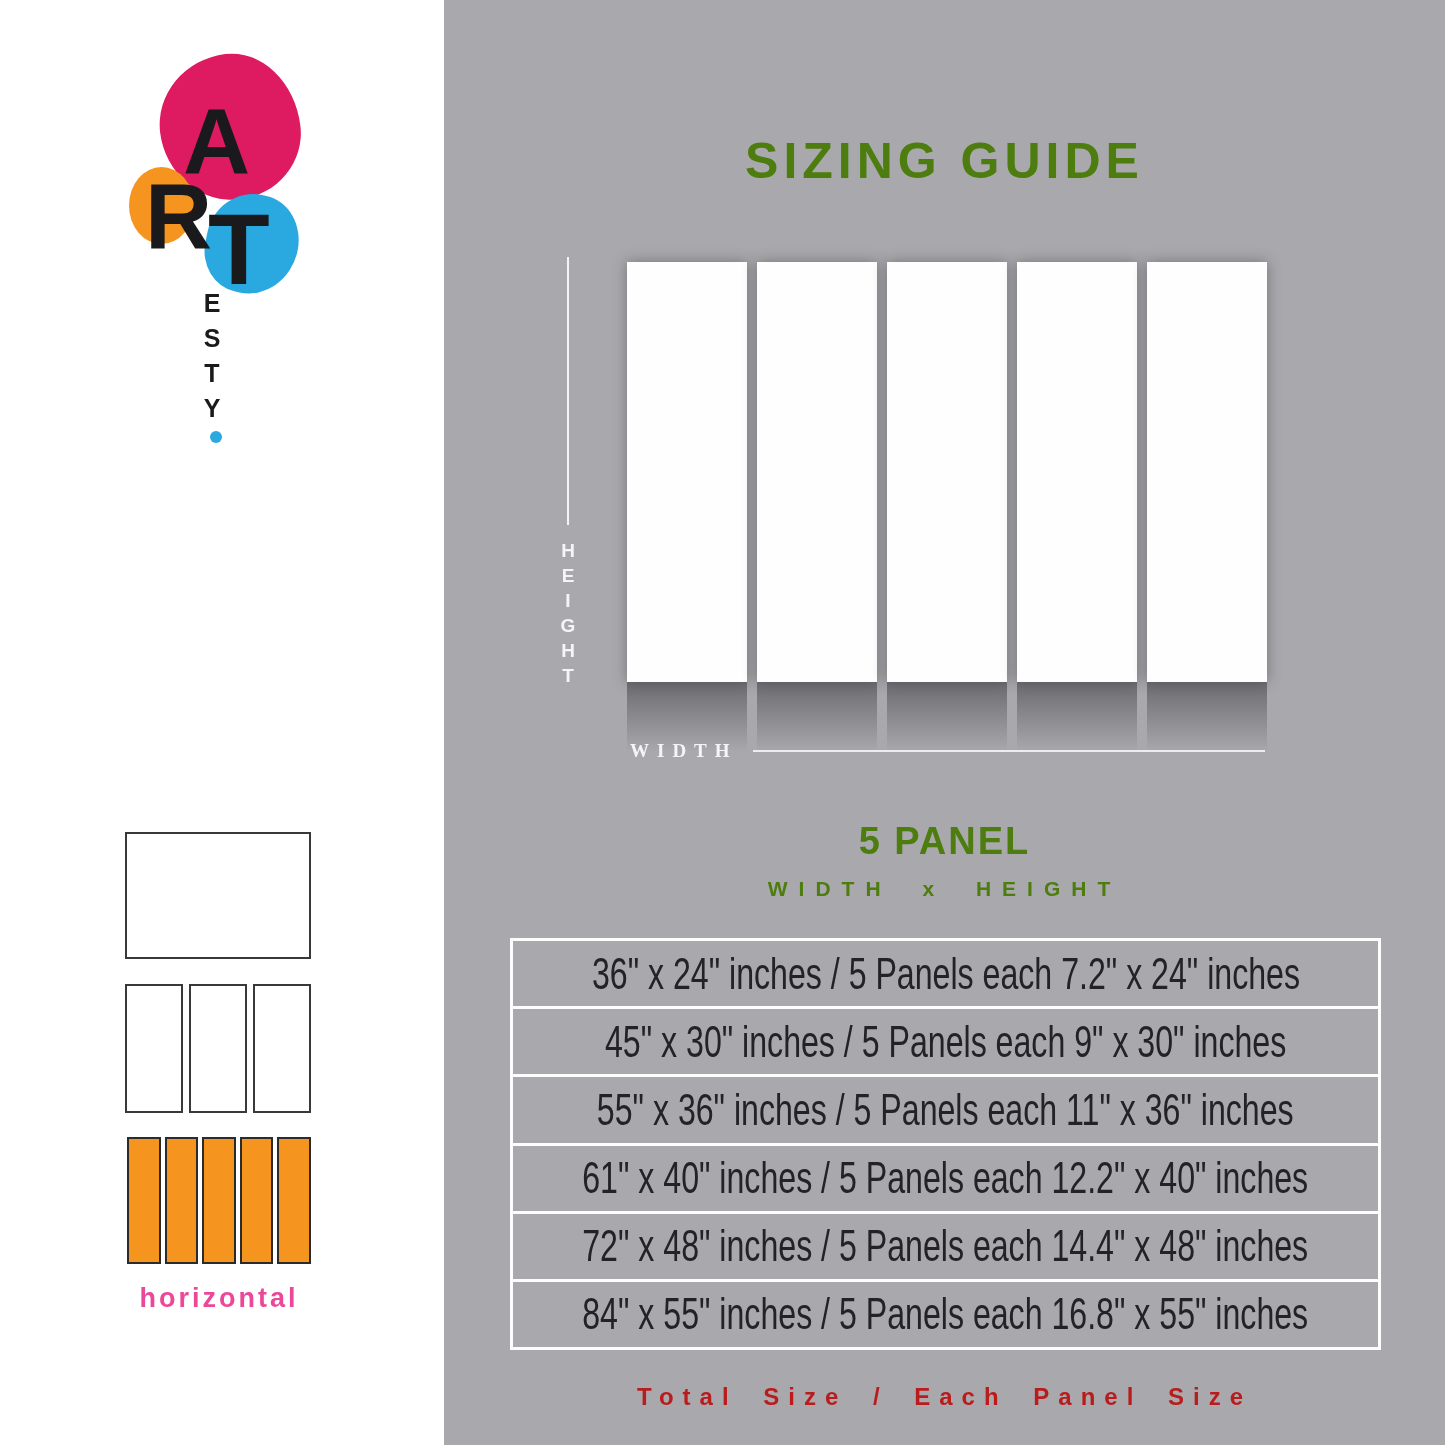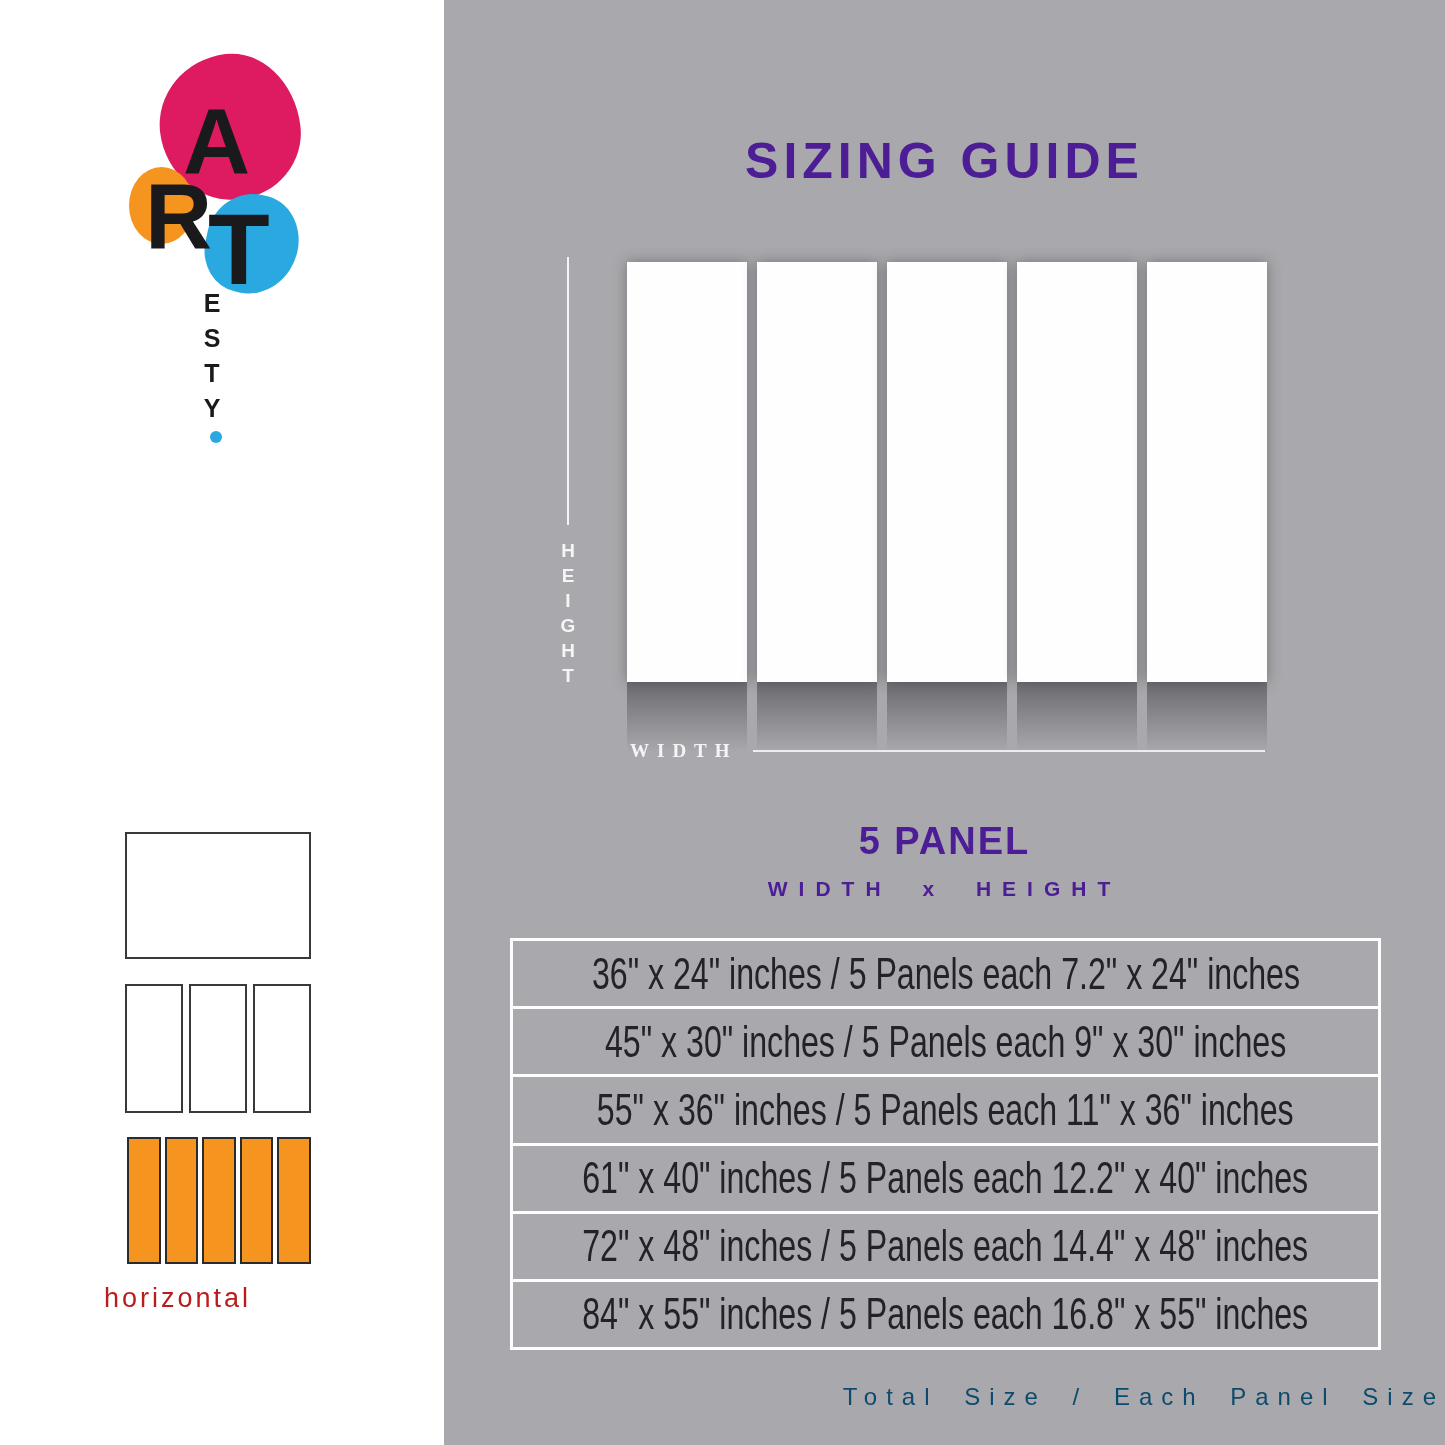--- a/index.html
+++ b/index.html
@@ -28,29 +28,29 @@
   .logo-dot{left:210px;top:431px;width:12px;height:12px;border-radius:50%;background:var(--blue);}
 
   
   .thumb{box-sizing:border-box;}
   .thumb-1{left:125px;top:832px;width:186px;height:127px;border:2px solid #39393b;background:#fff;}
   .thumb-row{display:flex;}
   .thumb-3{left:125px;top:984px;width:186px;height:129px;gap:6px;}
   .thumb-5{left:127px;top:1137px;width:184px;height:127px;gap:4px;}
   .tpanel{flex:1;border:2px solid #39393b;background:#fff;box-sizing:border-box;}
   .tpanel.sel{background:var(--orange);border-color:#2b2b2b;}
-  .orientation-label{left:104px;top:1283px;width:230px;
-    font-size:27px;font-weight:normal;letter-spacing:3px;color:#b91c1c;}
+  .orientation-label{left:104px;top:1283px;width:230px;text-align:center;
+    font-size:27px;font-weight:bold;letter-spacing:3px;color:#ec4899;}
 
   
-  .center-line{left:444px;width:1001px;text-align:center;color:#4c1d95;}
+  .center-line{left:444px;width:1001px;text-align:center;color:#4d7c0f;}
   .title{top:132px;font-size:50px;font-weight:bold;letter-spacing:5px;}
   .panel-title{top:820px;font-size:38px;font-weight:bold;letter-spacing:2px;}
   .panel-sub{top:877px;font-size:21px;font-weight:bold;letter-spacing:11px;word-spacing:14px;}
-  .footer-label{top:1383px;font-size:24px;font-weight:normal;letter-spacing:9px;word-spacing:10px;color:#0c4a6e;text-align:right;}
+  .footer-label{top:1383px;font-size:24px;font-weight:bold;letter-spacing:9px;word-spacing:10px;color:#b91c1c;}
 
   
   .height-line{left:567px;top:257px;width:2px;height:268px;background:#f5f5f6;}
   .height-label{left:556px;top:538px;width:24px;display:flex;flex-direction:column;
     text-align:center;color:#f5f5f6;font-weight:bold;font-size:19px;line-height:25px;}
   .panel-group{left:627px;top:262px;width:640px;height:420px;display:flex;gap:10px;}
   .panel{flex:1;background:#fefefe;box-shadow:0 0 13px rgba(42,42,48,.42);}
   .reflection-group{left:627px;top:682px;width:640px;height:76px;display:flex;gap:10px;}
   .reflection{flex:1;background:linear-gradient(to bottom,rgba(68,68,74,.62),rgba(169,169,173,0) 92%);}
   .width-label{left:630px;top:740px;font-size:19px;font-weight:bold;letter-spacing:8px;color:#f5f5f6;font-family:Liberation Serif, serif;}

